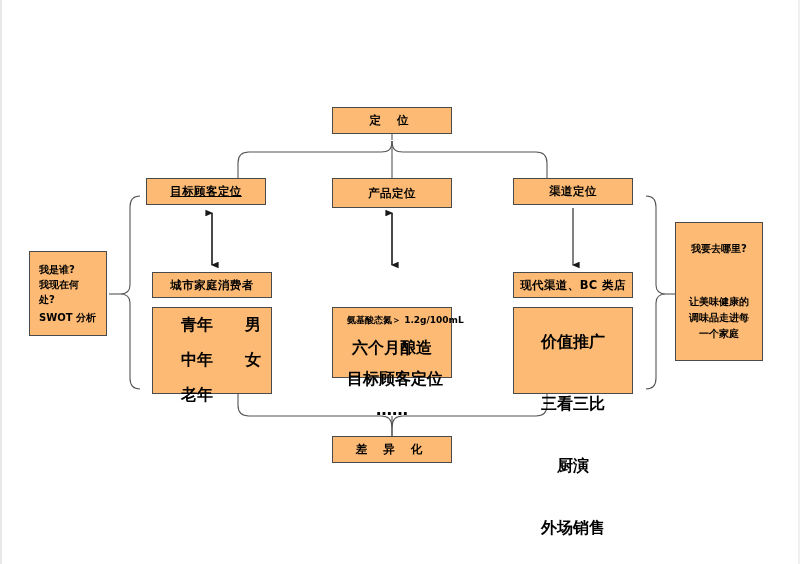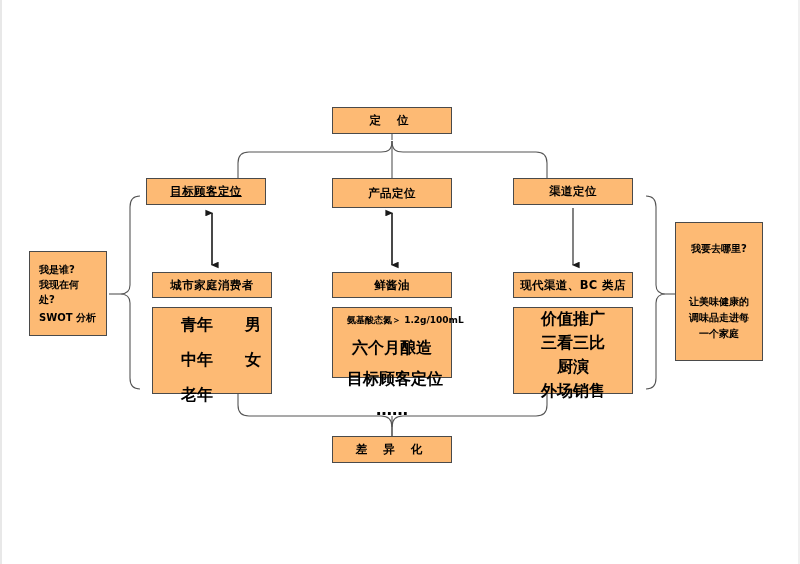--- a/index.html
+++ b/index.html
@@ -90,21 +90,21 @@
 
   
   #box-target-det .detail-line { margin-bottom: 19px; padding-left: 14px; }
   #box-target-det .detail-line:last-child { margin-bottom: 12px; }
 
   #box-product-det { padding-top: 8px; }
   #box-product-det .detail-line { margin-bottom: 15px; text-align: center; }
   #box-product-det .detail-line:last-child { margin-bottom: 0; }
   #box-product-det .detail-line:first-child { font-size: 9px; text-align: left; }
 
-  #box-channel-det { padding-top: 3px; }
+  #box-channel-det { padding-top: 26px; gap: 38px; }
   #box-channel-det .detail-line { margin-bottom: 8px; text-align: center; }
   #box-channel-det .detail-line:last-child { margin-bottom: 0; }
 
   #box-vision { padding: 18px 10px; }
   #box-vision .v-q { font-weight: bold; font-size: 10px; text-align: center; }
   #box-vision .v-arrow-space { height: 38px; }
   #box-vision .v-line { font-weight: bold; font-size: 10px; line-height: 16px; white-space: nowrap; }
 </style>
 </head>
 <body>
@@ -201,23 +201,20 @@
   <div class="box" id="box-product">
     <span class="box-title">产品定位</span>
   </div>
   <div class="box" id="box-target-val">
     <span class="box-title">城市家庭消费者</span>
   </div>
 
   <div class="box" id="box-channel">
     <span class="box-title">渠道定位</span>
   </div>
-  <div class="box" id="box-product-val">
-    <span class="box-title">鲜酱油</span>
-  </div>
   <div class="box" id="box-channel-val">
     <span class="box-title">现代渠道、BC 类店</span>
   </div>
 
   <div class="box detail-box" id="box-target-det">
     <span class="detail-line">青年　　男</span>
     <span class="detail-line">中年　　女</span>
     <span class="detail-line">老年</span>
   </div>
 

